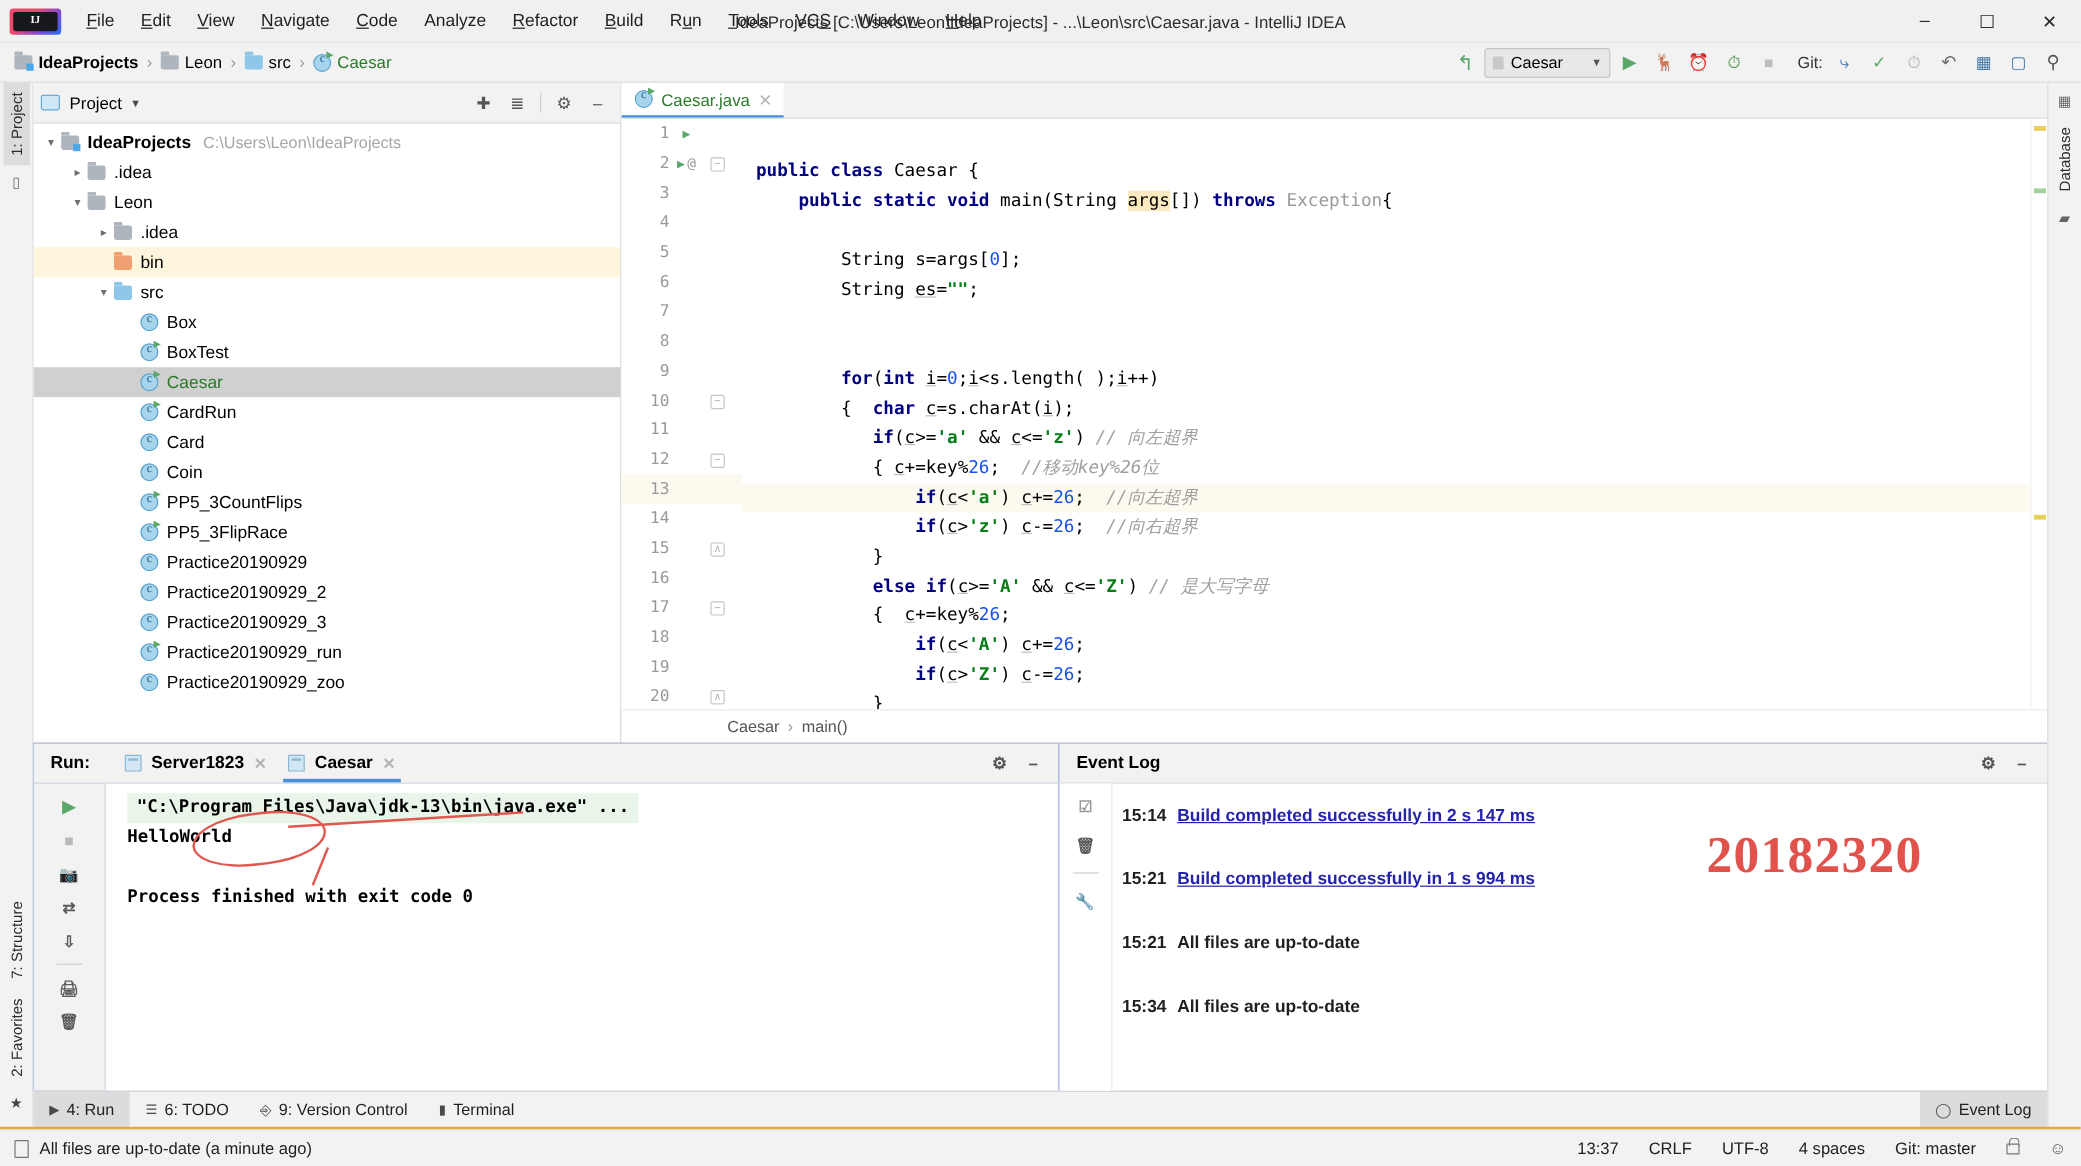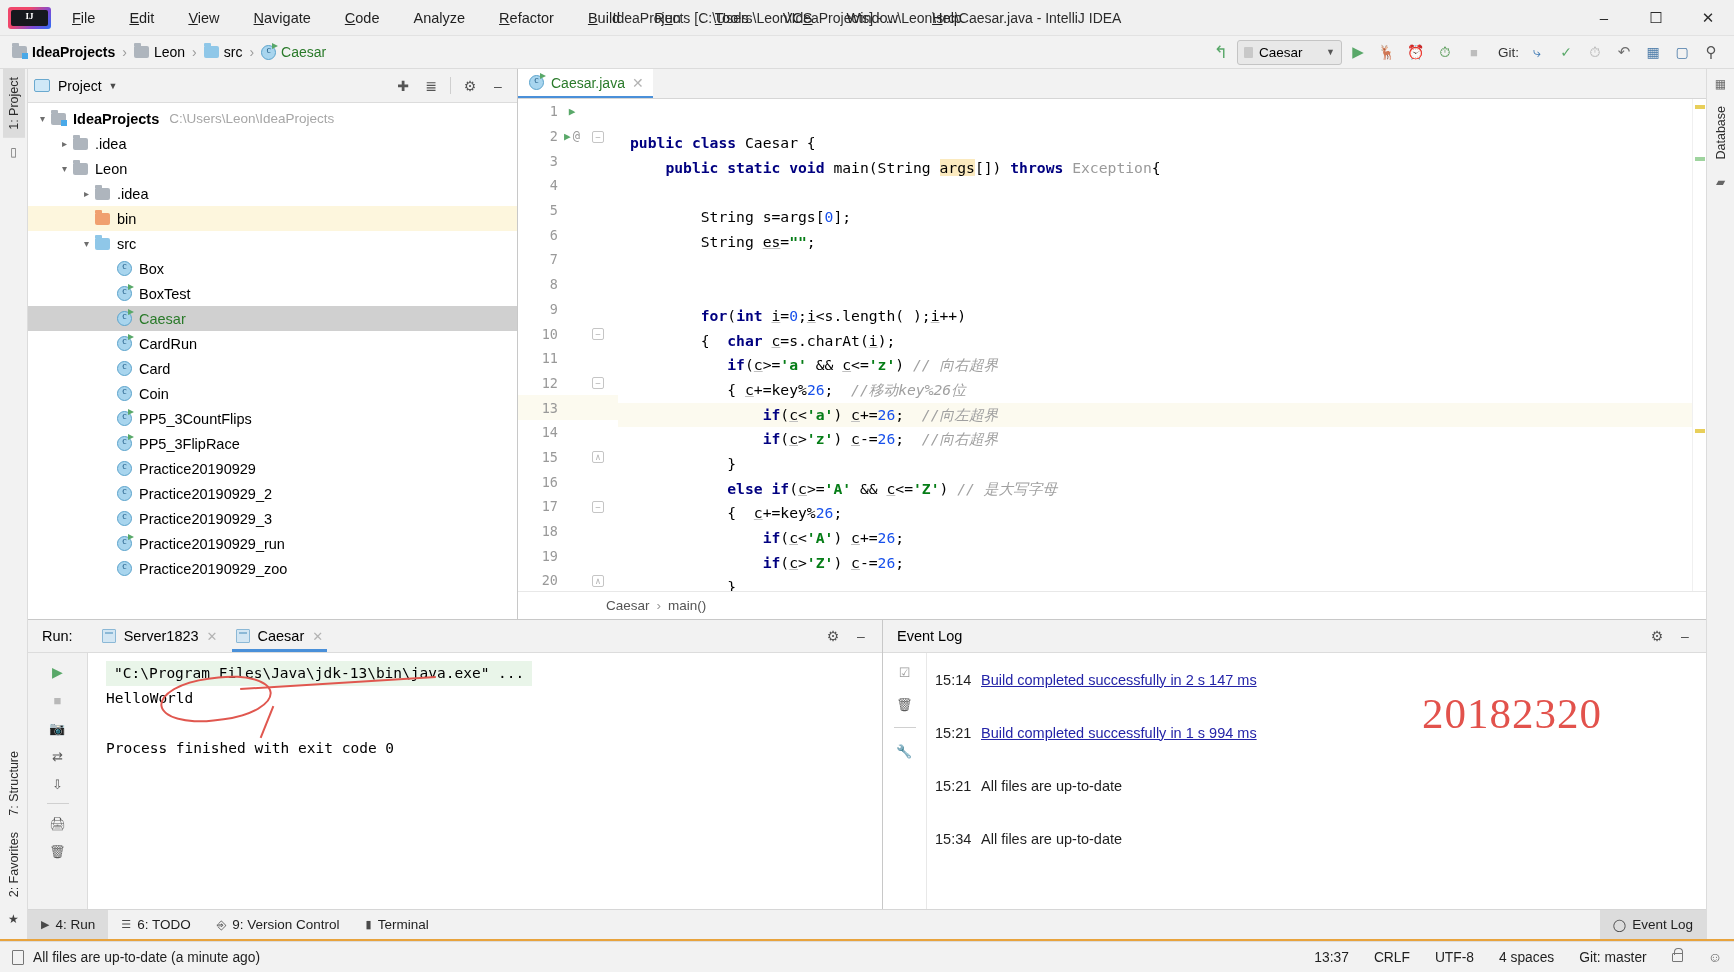--- a/index.html
+++ b/index.html
@@ -15,21 +15,21 @@
 
   
   .titlebar {
     height: 36px; background: #f0f0f0; display: flex; align-items: center;
     border-bottom: 1px solid #e2e2e2; flex: none; position: relative;
   }
   .ij-logo { width: 43px; height: 22px; margin-left: 8px; margin-right: 10px; flex:none; position:relative; }
   .ij-logo .sq { position:absolute; inset:0; background: linear-gradient(135deg,#f0476b 0%,#f0476b 35%,#7b4bd6 70%,#2b6ef5 100%); border-radius:3px;}
   .ij-logo .inner { position:absolute; left:3px; top:3px; right:3px; bottom:3px; background:#16181d; border-radius:2px;}
   .ij-logo .ij { position:absolute; left:0; right:0; top:4px; text-align:center; color:#fff; font-size:9px; font-weight:bold; font-family:"Liberation Serif",serif;}
-  .menubar { display:flex; align-items:center; gap:12px; }
+  .menubar { display:flex; align-items:center; gap:0px; }
   .menu-item { padding: 4px 11px; font-size: 14.5px; color:#1f1f1f; cursor:default; white-space:nowrap; }
   .menu-item u { text-decoration: underline; }
   .win-title { position:absolute; left:0; right:0; text-align:center; font-size:14px; color:#2b2b2b; pointer-events:none; }
   .wincontrols { margin-left:auto; display:flex; height:36px; }
   .winbtn { width:52px; height:36px; display:flex; align-items:center; justify-content:center; font-size:15px; color:#2b2b2b;}
 
   
   .toolbar {
     height: 33px; background:#f2f2f2; display:flex; align-items:center;
     border-bottom:1px solid #dcdcdc; flex:none; padding-left:8px; position:relative;
@@ -120,21 +120,21 @@
   .ital { font-style:italic; }
   .und { text-decoration:underline; text-decoration-color:#c0c0c0; }
   .hlw { background:#fbeabf; }
   .grayed { color:#9a9a9a; }
   .codescroll { width:14px; background:#fff; position:relative; flex:none; border-left:1px solid #f0f0f0;}
   .mark { position:absolute; right:1px; width:10px; height:4px; }
   .breadcrumbbar { height:28px; background:#fff; border-top:1px solid #e8e8e8; display:flex; align-items:center; padding-left:88px; font-size:13.5px; color:#555; flex:none;}
   .breadcrumbbar .sp { color:#9b9b9b; padding:0 7px; }
 
   
-  .bottom { height:290px; display:flex; flex:none; border-top:1px solid #c8c8c8; background:#1d4ed8;}
+  .bottom { height:290px; display:flex; flex:none; border-top:1px solid #c8c8c8; background:#1d4ed8;font-weight:bold;}
   .runpanel { width:855px; display:flex; flex-direction:column; flex:none; border-right:1px solid #c8c8c8;}
   .run-head { height:33px; background:#f2f2f2; display:flex; align-items:center; padding-left:14px; gap:0; border-bottom:1px solid #dcdcdc; flex:none;}
   .run-lbl { font-size:14.5px; margin-right:20px;}
   .rtab { display:flex; align-items:center; gap:8px; height:32px; padding:0 9px; font-size:14.5px; position:relative;}
   .rtab.active:after { content:""; position:absolute; left:5px; right:5px; bottom:0; height:3px; background:#4a90d9; }
   .rtab .x { color:#b3b3b3; font-size:13px;}
   .console-ic { width:14px; height:14px; background:#d3e6f3; border:1px solid #8bb8d6; border-radius:1px; position:relative;}
   .console-ic:after{content:"";position:absolute;left:2px;top:2px;right:2px;height:2px;background:#8bb8d6;}
   .run-head .rhr { margin-left:auto; display:flex; align-items:center; gap:2px; padding-right:8px;}
   .run-body { flex:1; display:flex; min-height:0;}
@@ -498,21 +498,21 @@
             <div class="codelines" id="codelines">
                 <div class="cline"><span class="kw">public class</span> Caesar {</div>
                 <div class="cline">    <span class="kw">public static void</span> main(String <span class="hlw">args</span>[]) <span class="kw">throws</span> <span class="grayed">Exception</span>{</div>
                 <div class="cline">&nbsp;</div>
                 <div class="cline">        String s=args[<span class="num">0</span>];</div>
                 <div class="cline">        String <span class="und">es</span>=<span class="str">""</span>;</div>
                 <div class="cline">&nbsp;</div>
                 <div class="cline">&nbsp;</div>
                 <div class="cline">        <span class="kw">for</span>(<span class="kw">int</span> <span class="und">i</span>=<span class="num">0</span>;<span class="und">i</span>&lt;s.length( );<span class="und">i</span>++)</div>
                 <div class="cline">        {  <span class="kw">char</span> <span class="und">c</span>=s.charAt(<span class="und">i</span>);</div>
-                <div class="cline">           <span class="kw">if</span>(<span class="und">c</span>&gt;=<span class="str">'a'</span> &amp;&amp; <span class="und">c</span>&lt;=<span class="str">'z'</span>) <span class="cmt">// 向右超界</span></div>
+                <div class="cline">           <span class="kw">if</span>(<span class="und">c</span>&gt;=<span class="str">'a'</span> &amp;&amp; <span class="und">c</span>&lt;=<span class="str">'z'</span>) <span class="cmt">// 向左超界</span></div>
                 <div class="cline">           { <span class="und">c</span>+=key%<span class="num">26</span>;  <span class="cmt">//移动key%26位</span></div>
                 <div class="cline cur">               <span class="kw">if</span>(<span class="und">c</span>&lt;<span class="str">'a'</span>) <span class="und">c</span>+=<span class="num">26</span>;  <span class="cmt">//向左超界</span></div>
                 <div class="cline">               <span class="kw">if</span>(<span class="und">c</span>&gt;<span class="str">'z'</span>) <span class="und">c</span>-=<span class="num">26</span>;  <span class="cmt">//向右超界</span></div>
                 <div class="cline">           }</div>
                 <div class="cline">           <span class="kw">else if</span>(<span class="und">c</span>&gt;=<span class="str">'A'</span> &amp;&amp; <span class="und">c</span>&lt;=<span class="str">'Z'</span>) <span class="cmt">// 是大写字母</span></div>
                 <div class="cline">           {  <span class="und">c</span>+=key%<span class="num">26</span>;</div>
                 <div class="cline">               <span class="kw">if</span>(<span class="und">c</span>&lt;<span class="str">'A'</span>) <span class="und">c</span>+=<span class="num">26</span>;</div>
                 <div class="cline">               <span class="kw">if</span>(<span class="und">c</span>&gt;<span class="str">'Z'</span>) <span class="und">c</span>-=<span class="num">26</span>;</div>
                 <div class="cline">           }</div>
               </div>

